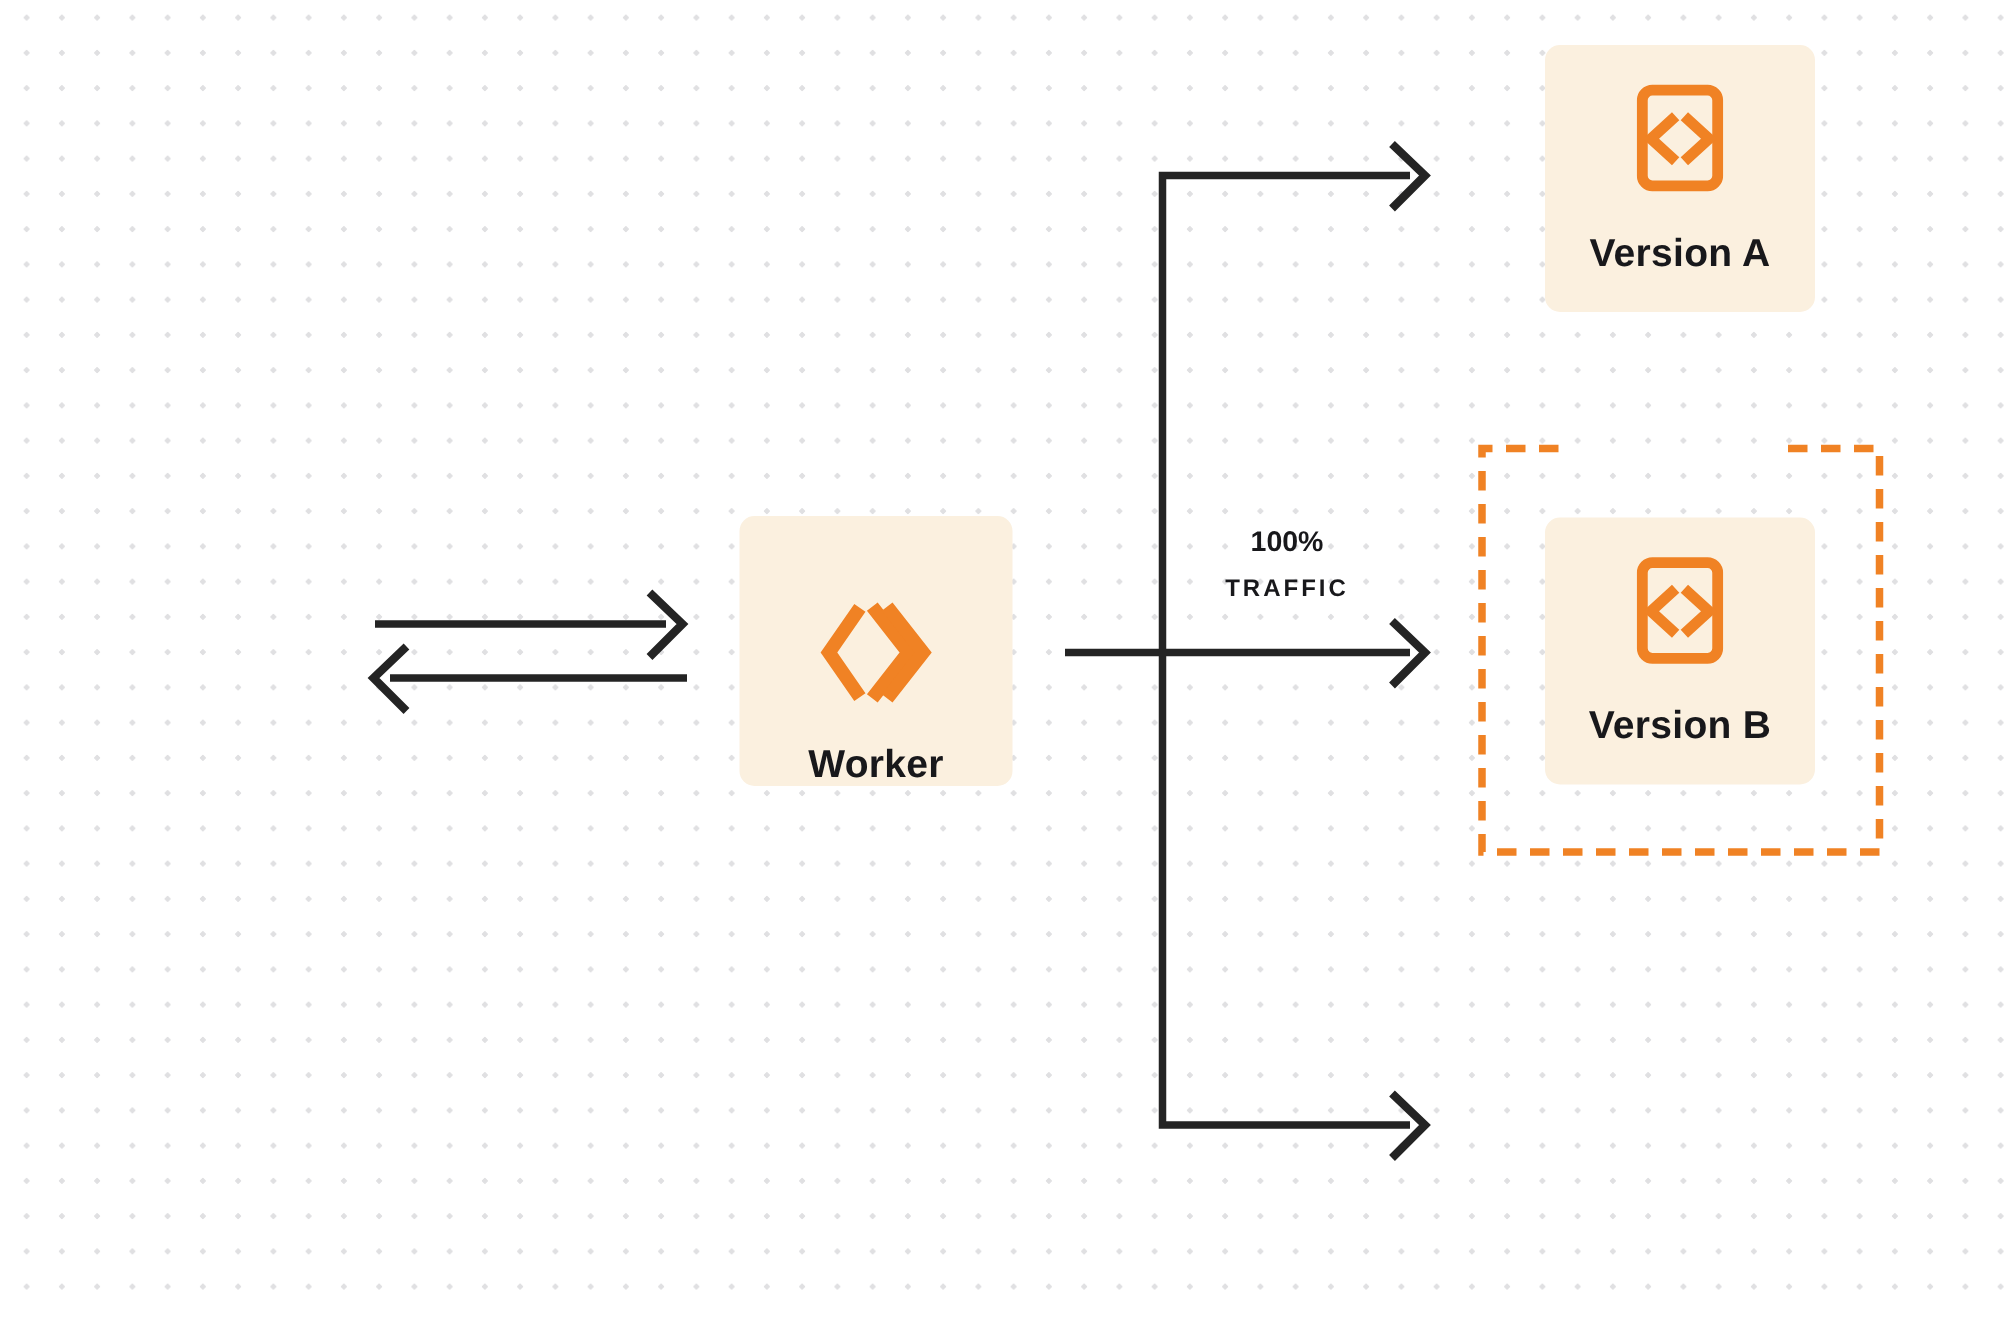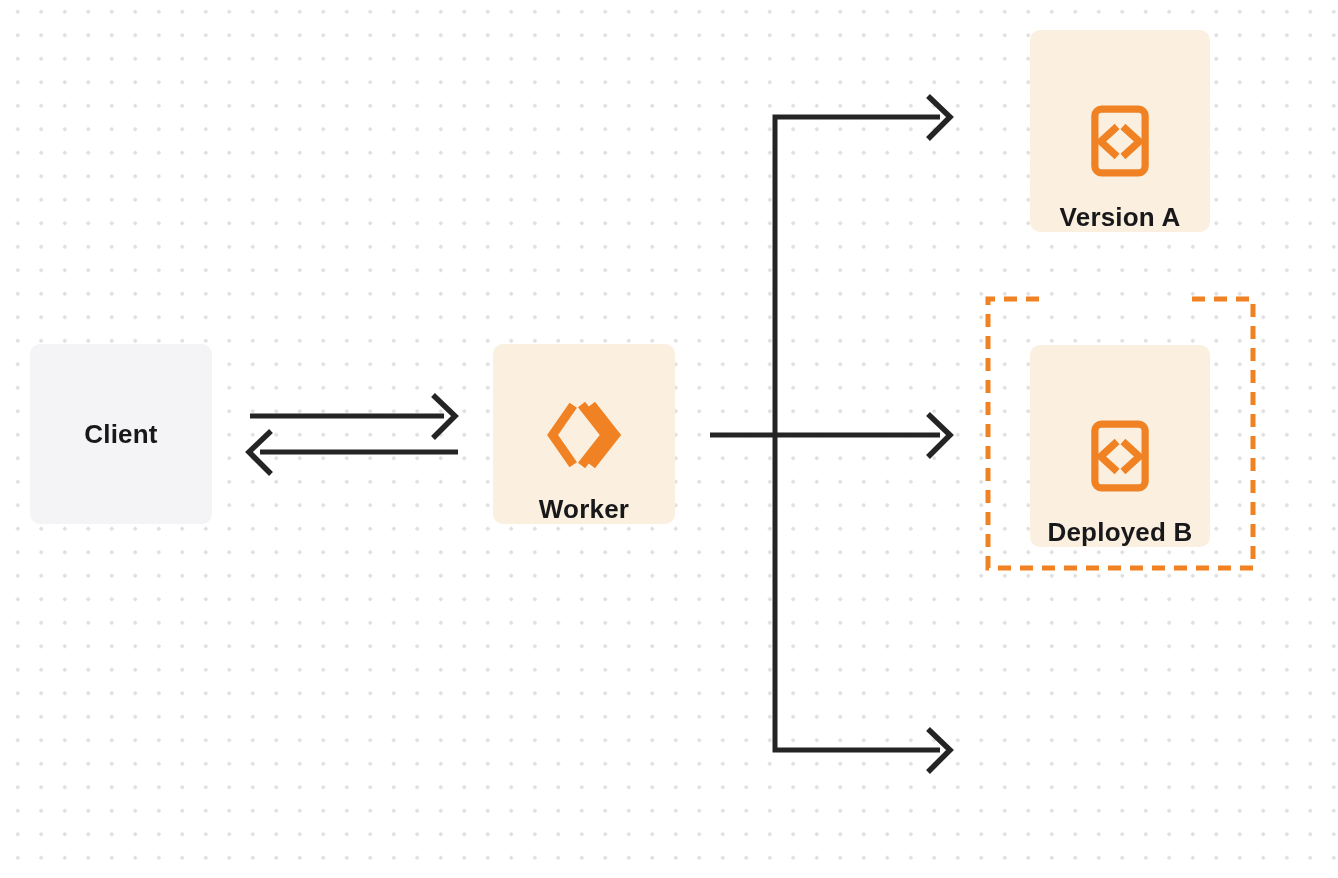--- a/index.html
+++ b/index.html
@@ -30,21 +30,21 @@
     position:absolute;border-radius:10px;
     display:flex;flex-direction:column;align-items:center;justify-content:center;
   }
   .node .label{
     font-weight:bold;font-size:26px;line-height:1.1;
     color:var(--color-text-dark,#18181B);
     letter-spacing:0.2px;
   }
   .client-node{left:30px;top:344px;width:182px;height:180px;background:var(--color-box-gray,#F4F4F6);}
   .worker-node{left:493px;top:344px;width:182px;height:180px;background:var(--color-cream,#FBF0DF);gap:24px;justify-content:flex-end;}
-  .version-node{left:1030px;width:180px;height:202px;background:var(--color-cream,#FBF0DF);gap:26px;justify-content:flex-end;}
+  .version-node{left:1030px;width:180px;height:178px;background:var(--color-cream,#FBF0DF);gap:26px;}
   .version-a{top:30px;}
   .version-b{top:345px;}
   .version-c{top:662px;}
   .logo-stroke{fill:none;stroke:var(--color-orange,#F08224);stroke-width:11;stroke-linecap:butt;stroke-linejoin:miter;}
   .doc-stroke{fill:none;stroke:var(--color-orange,#F08224);stroke-width:7.5;stroke-linecap:butt;stroke-linejoin:miter;}
   .traffic-label{
     position:absolute;left:768px;top:352px;width:180px;
     text-align:center;color:var(--color-text-dark,#18181B);
   }
   .traffic-label .pct{font-weight:bold;font-size:19px;line-height:1;}
@@ -72,23 +72,20 @@
 
     <path class="arrow-line" d="M 710 435 L 940 435"></path>
 
     <path class="arrow-head" d="M 928 96 L 950 117 L 928 139"></path>
     <path class="arrow-head" d="M 928 414 L 950 435 L 928 457"></path>
     <path class="arrow-head" d="M 928 729 L 950 750 L 928 772"></path>
 
     <path class="deployed-border" d="M 1192 299 L 1253 299 L 1253 568 L 988 568 L 988 299 L 1046 299"></path>
   </svg>
 
-  <div class="node client-node">
-    <span class="label">Client</span>
-  </div>
 
   <div class="node worker-node">
     <svg width="76" height="72" viewBox="0 0 92 84">
       <path class="logo-stroke" d="M 33 6 L 8 42 L 33 78"></path>
       <path class="logo-stroke" d="M 43 5 L 72 42 L 43 79"></path>
       <path class="logo-stroke" d="M 55 5 L 84 42 L 55 79"></path>
     </svg>
     <span class="label">Worker</span>
   </div>
 
@@ -100,19 +97,23 @@
     </svg>
     <span class="label">Version A</span>
   </div>
 
   <div class="node version-node version-b">
     <svg width="58" height="72" viewBox="0 0 60 74">
       <rect class="doc-stroke" x="4" y="4" width="52" height="66" rx="7"></rect>
       <path class="doc-stroke" d="M 27 22 L 10 37.5 L 27 53"></path>
       <path class="doc-stroke" d="M 33 22 L 50 37.5 L 33 53"></path>
     </svg>
-    <span class="label">Deployed B</span>
+    <span class="label">Version B</span>
   </div>
 
 
+  <div class="traffic-label">
+    <div class="pct">100%</div>
+    <div class="word">TRAFFIC</div>
+  </div>
 
 
 </div>
 
 </body></html>

